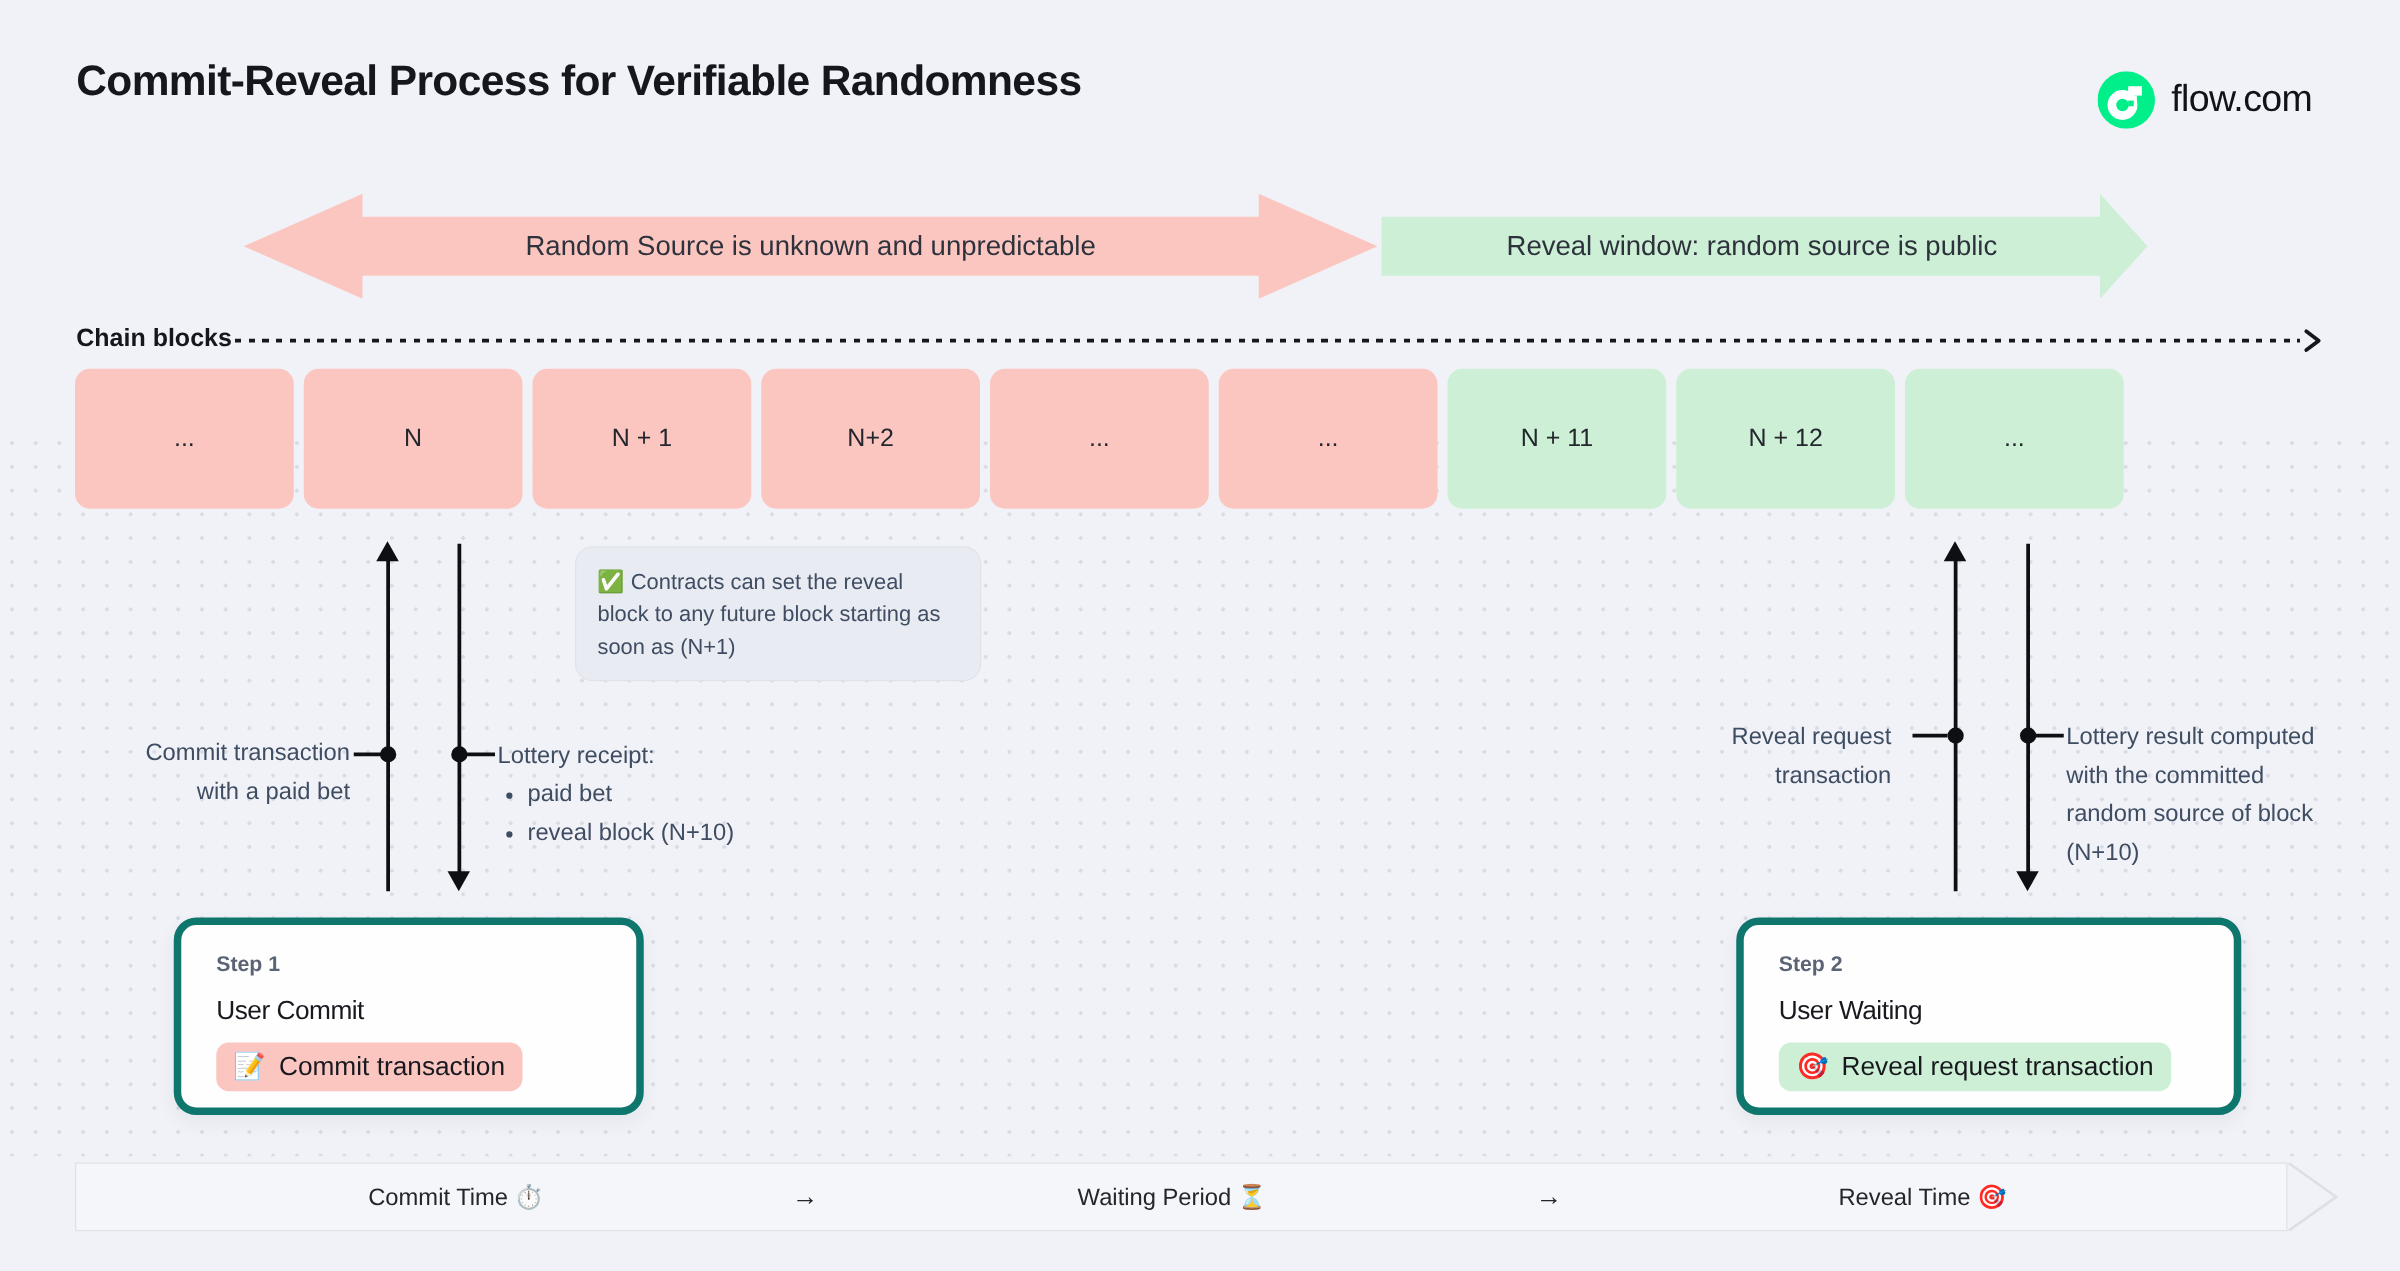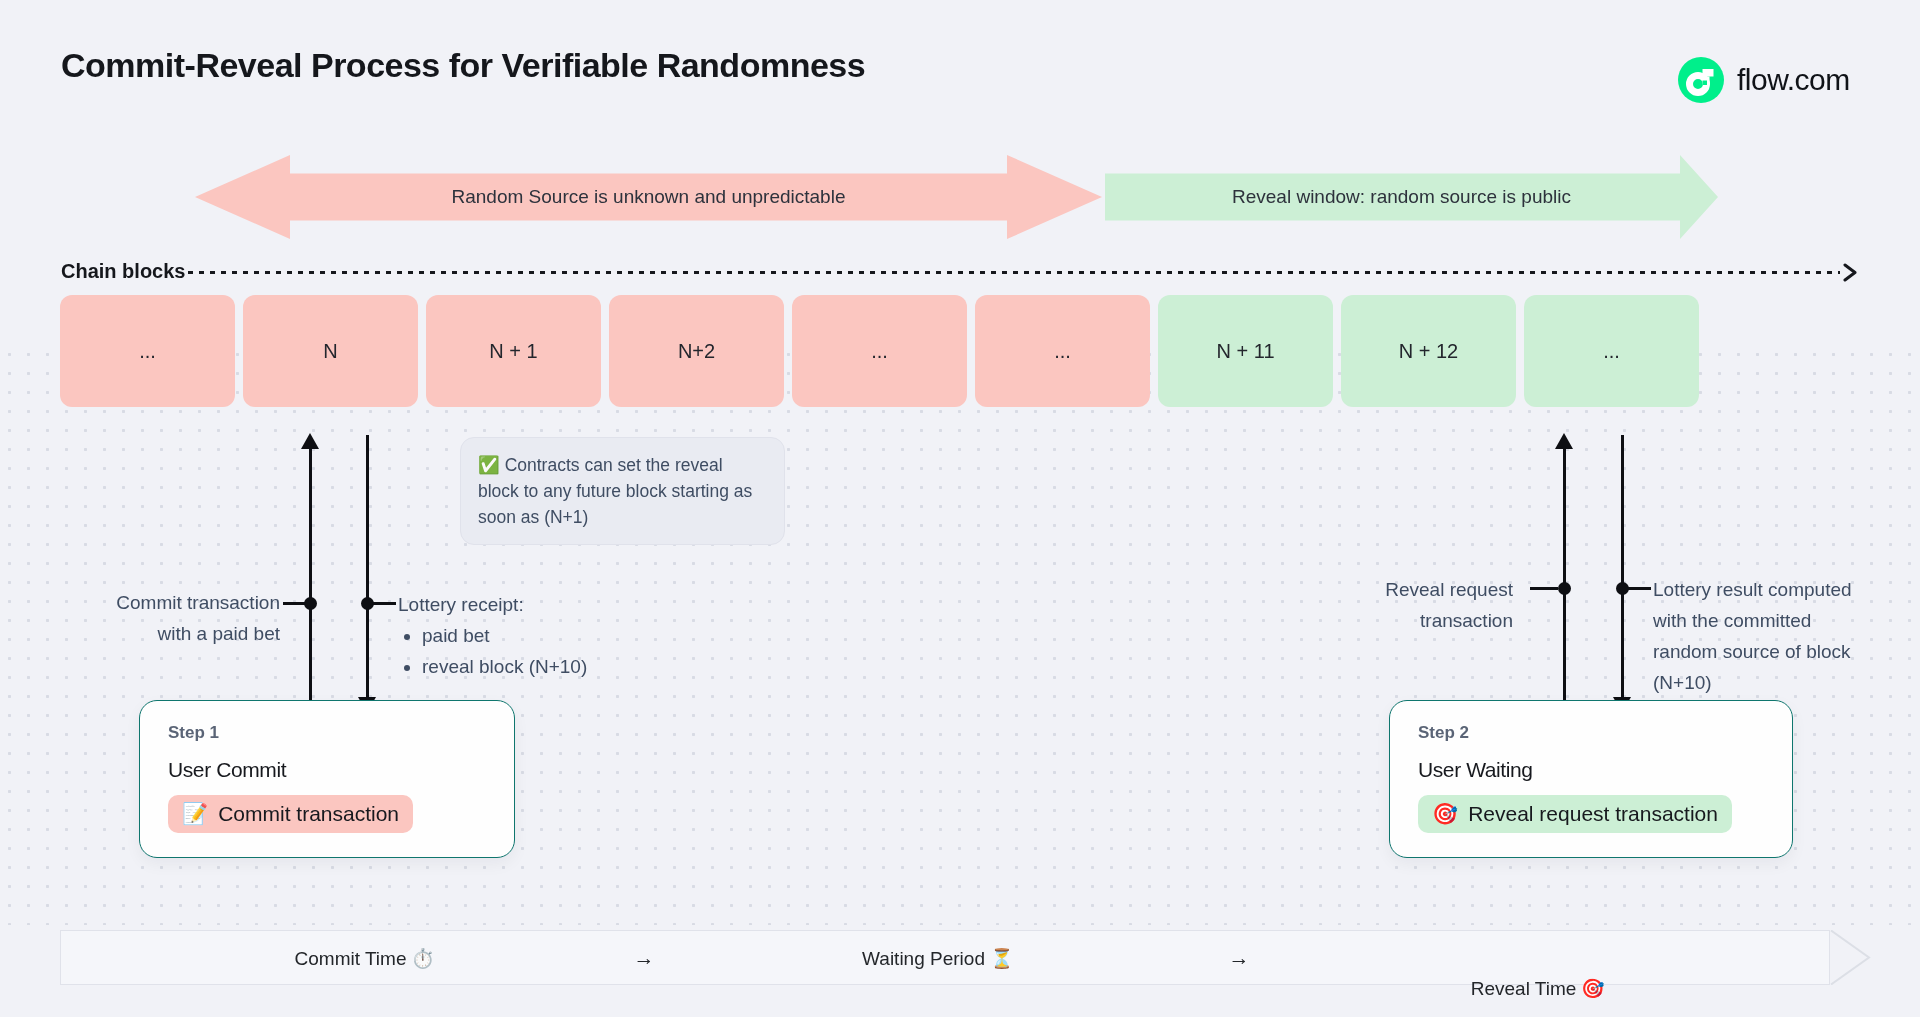--- a/index.html
+++ b/index.html
@@ -18,21 +18,21 @@
     background-size:19px 19px;opacity:.85;
   }
   .title{
     position:absolute;left:61px;top:46px;margin:0;z-index:2;
     font-size:34px;font-weight:700;letter-spacing:-.5px;color:#15171c;
   }
   .brand{position:absolute;left:1678px;top:57px;z-index:2;display:flex;align-items:center;gap:13px;text-decoration:none;}
   .brand-name{font-size:30px;font-weight:400;letter-spacing:-.5px;color:#101318;}
   
   .banner{position:absolute;top:155px;height:84px;z-index:1;display:flex;align-items:center;justify-content:center;
-    font-size:19px;color:#2d323c;}
+    font-size:22px;color:#2d323c;}
   .banner.commit{
     left:195px;width:907px;background:var(--commit-fill,#fbc6c0);
     clip-path:polygon(0 50%,95px 0,95px 22%,calc(100% - 95px) 22%,calc(100% - 95px) 0,100% 50%,calc(100% - 95px) 100%,calc(100% - 95px) 78%,95px 78%,95px 100%);
   }
   .banner.reveal{
     left:1105px;width:613px;background:var(--reveal-fill,#ccefd5);
     clip-path:polygon(0 22%,calc(100% - 38px) 22%,calc(100% - 38px) 0,100% 50%,calc(100% - 38px) 100%,calc(100% - 38px) 78%,0 78%);
     padding-right:20px;box-sizing:border-box;
   }
   
@@ -59,22 +59,22 @@
   .dot{position:absolute;width:13px;height:13px;border-radius:50%;background:#0e0f13;z-index:3;}
   .tick{position:absolute;height:2.5px;background:#0e0f13;z-index:2;}
   
   .side-label{position:absolute;z-index:2;font-size:19px;line-height:31px;color:var(--slate,#3f4d63);}
   .commit-up{left:80px;top:587px;width:200px;text-align:right;}
   .receipt{left:398px;top:589px;width:250px;}
   .receipt ul{margin:0;padding-left:24px;}
   .reveal-up{left:1323px;top:574px;width:190px;text-align:right;}
   .lottery-result{left:1653px;top:574px;width:208px;}
   
-  .card{position:absolute;top:700px;height:158px;z-index:2;background:var(--card-bg,#fefefe);
-    border:1px solid #0f766e;border-radius:18px;box-sizing:border-box;padding:22px 28px;
+  .card{position:absolute;top:734px;height:158px;z-index:2;background:var(--card-bg,#fefefe);
+    border:6px solid #0f766e;border-radius:18px;box-sizing:border-box;padding:22px 28px;
     box-shadow:0 6px 16px rgba(18,22,33,.05);}
   .card.c1{left:139px;width:376px;}
   .card.c2{left:1389px;width:404px;}
   .eyebrow{font-size:17px;font-weight:700;color:#5a6476;margin:0 0 4px;}
   .card-title{font-size:21px;font-weight:400;letter-spacing:-.4px;color:#17191e;margin:15px 0 13px;}
   .pill{display:inline-flex;align-items:center;gap:10px;border-radius:10px;padding:7px 14px;
     font-size:21px;color:#17191e;}
   .pill.commit{background:var(--commit-fill,#fbc6c0);}
   .pill.reveal{background:var(--reveal-fill,#ccefd5);}
   .pill .emoji{font-size:21px;}
@@ -179,18 +179,18 @@
       <span class="emoji">🎯</span>
       <span>Reveal request transaction</span>
     </span>
   </div>
 
   <div class="timebar">
     <span class="item" style="left:304px;"><span>Commit Time</span> <span>⏱️</span></span>
     <span class="item arrow-glyph" style="left:583px;">→</span>
     <span class="item" style="left:877px;"><span>Waiting Period</span> <span>⏳</span></span>
     <span class="item arrow-glyph" style="left:1178px;">→</span>
-    <span class="item" style="left:1477px;margin-top:30px;"><span>Reveal Time</span> <span>🎯</span></span>
+    <span class="item" style="left:1477px;"><span>Reveal Time</span> <span>🎯</span></span>
   </div>
   <svg class="chevron" width="42" height="55" viewBox="0 0 42 55">
     <path d="M1 0.5 L39 27.5 L1 54.5" fill="none" stroke="#dcdfe6" stroke-width="2"></path>
   </svg>
 </div>
 
 </body></html>

